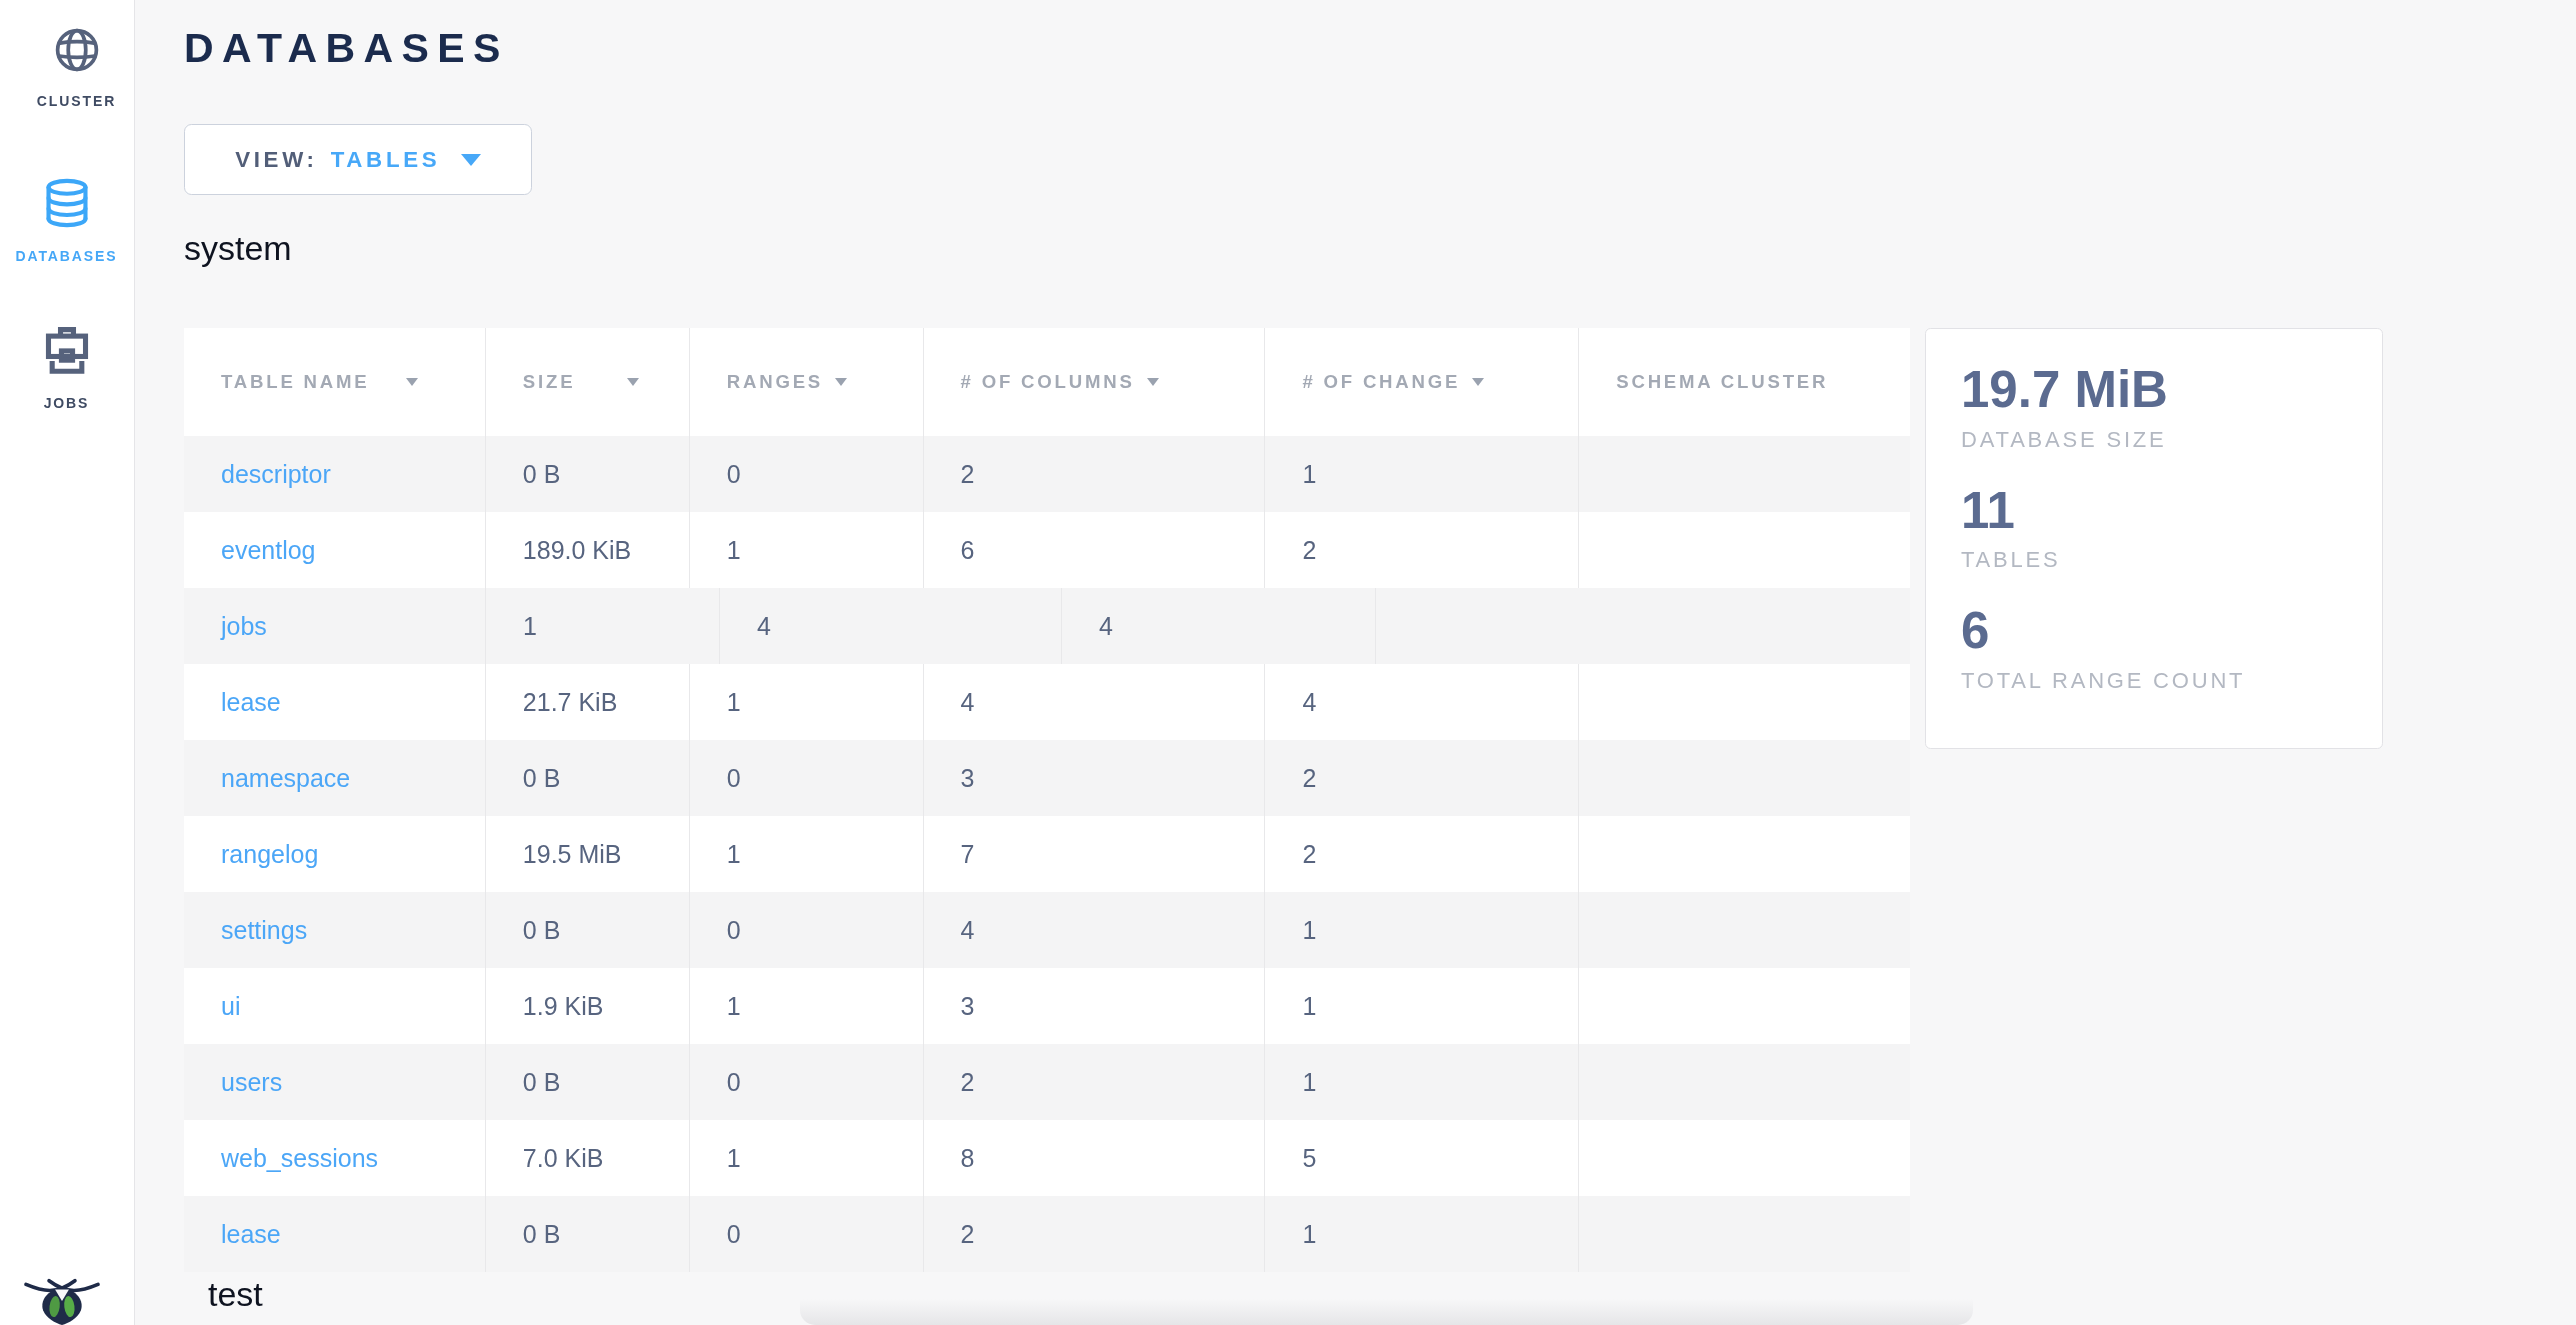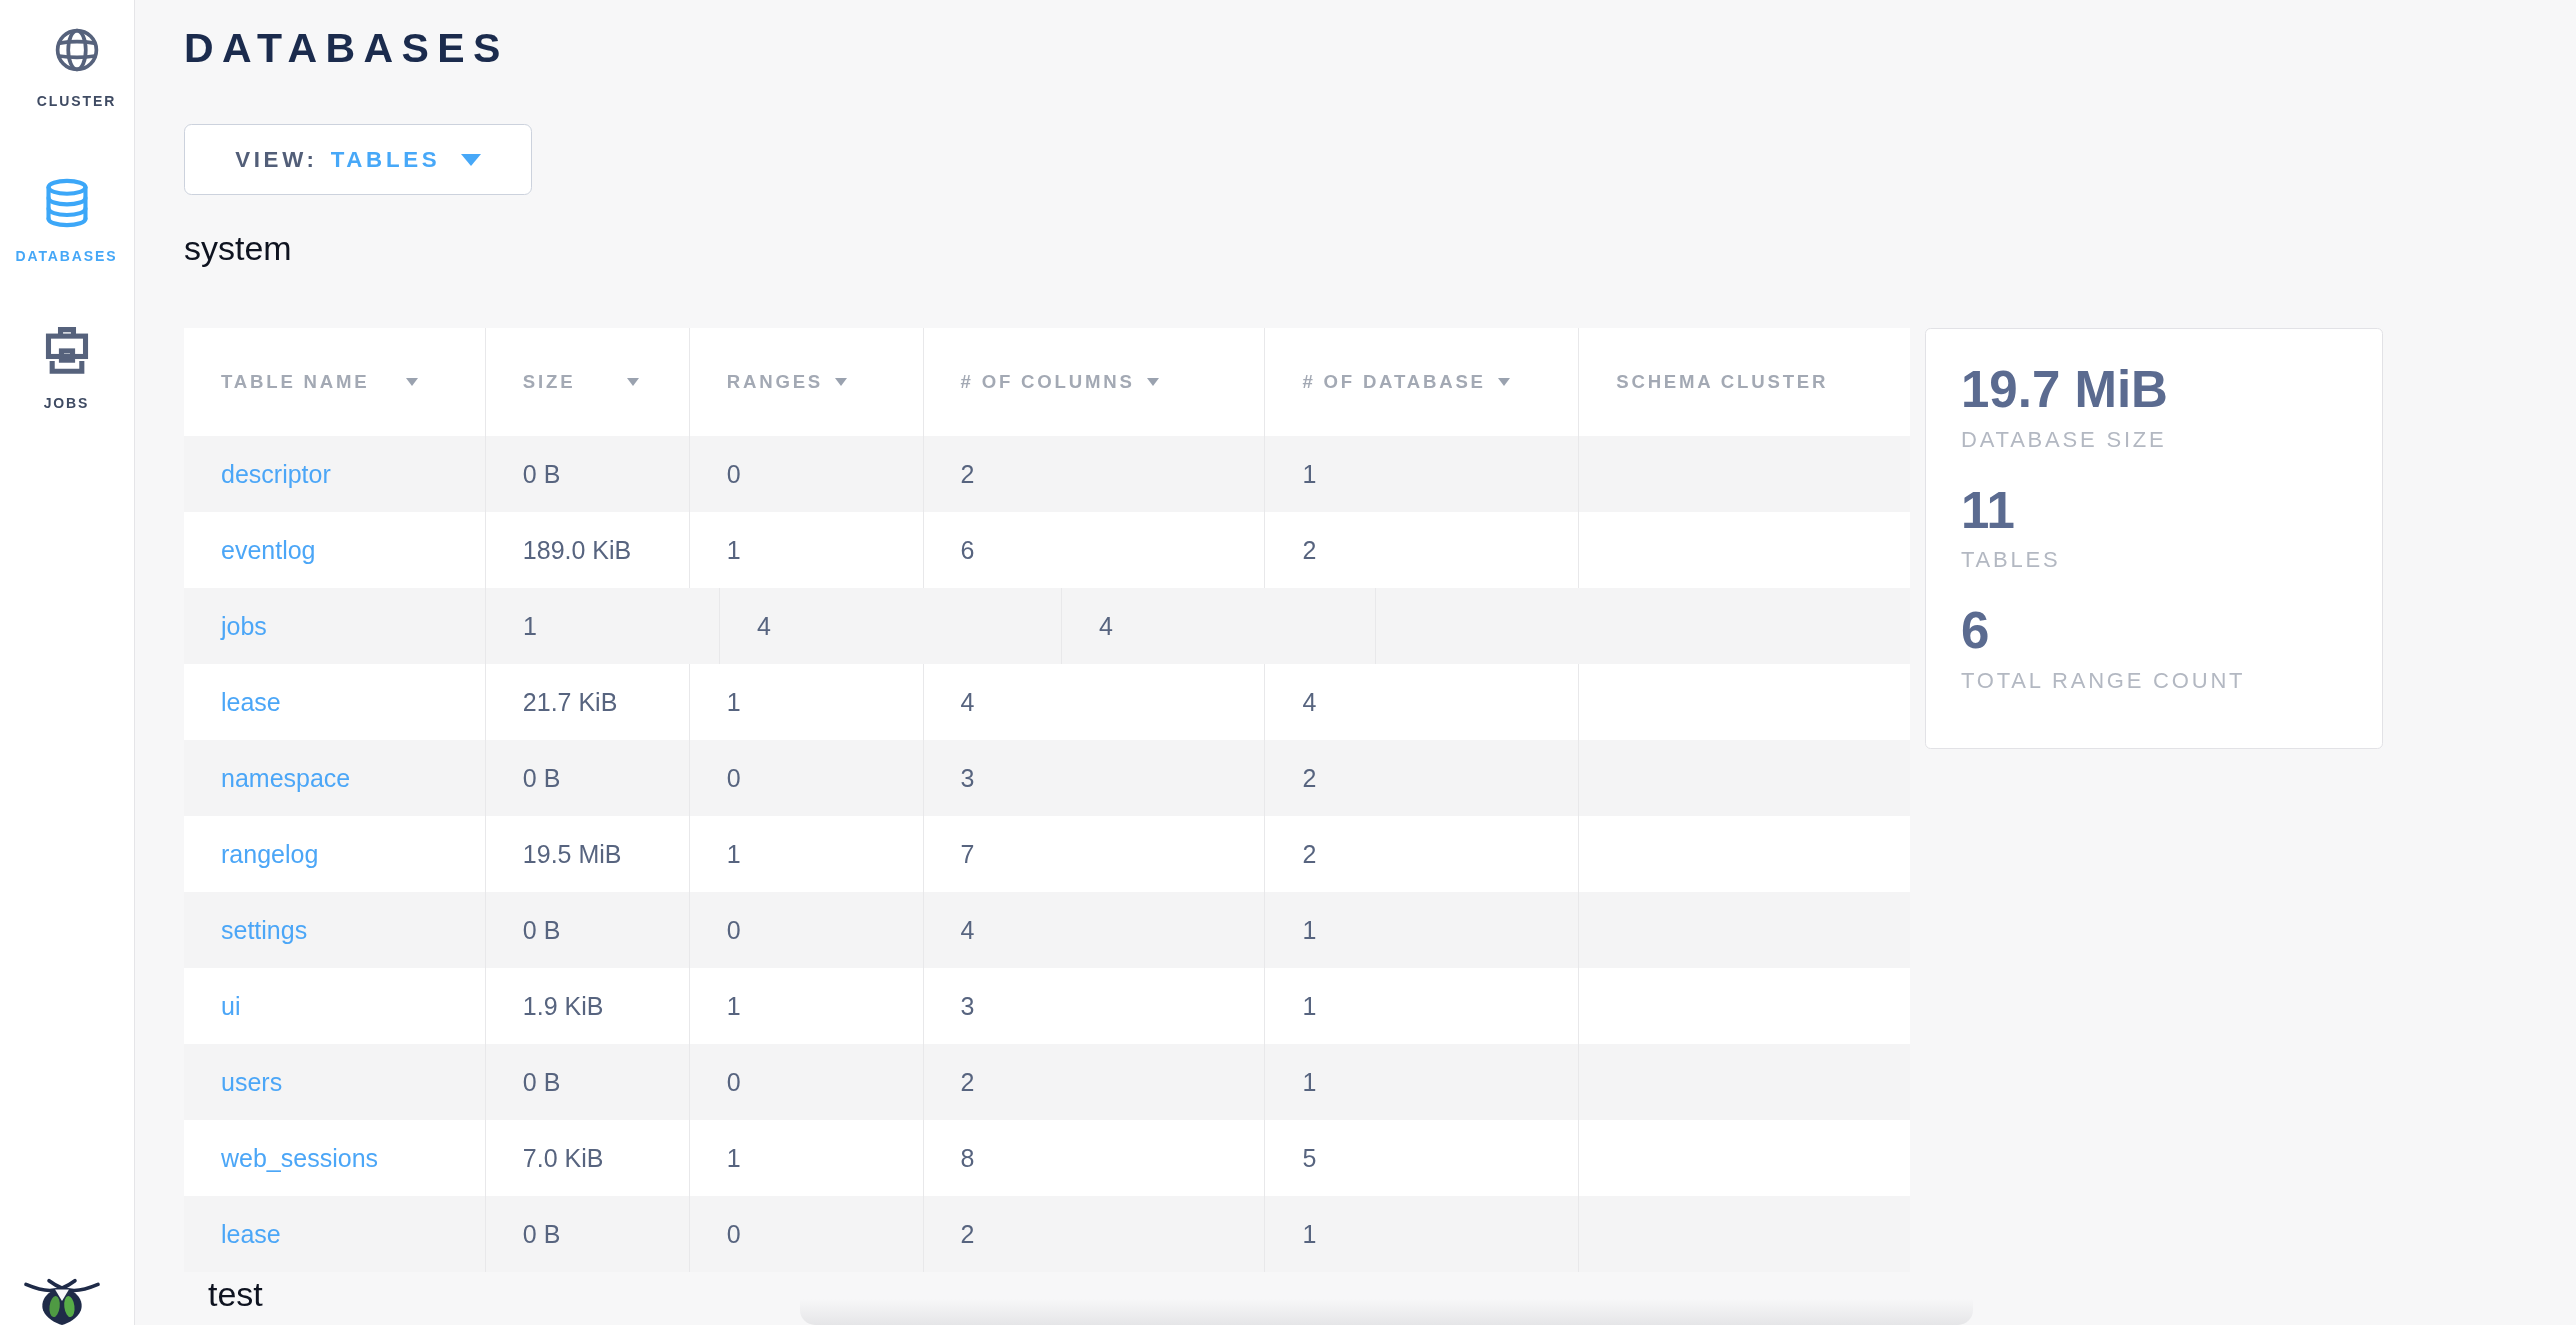--- a/index.html
+++ b/index.html
@@ -178,21 +178,21 @@
     </div>
     <div class="hcell c3">
       <span>RANGES</span>
       <span class="sort-caret"></span>
     </div>
     <div class="hcell c4">
       <span># OF COLUMNS</span>
       <span class="sort-caret"></span>
     </div>
     <div class="hcell c5">
-      <span># OF DATABASE</span>
+      <span># OF CHANGE</span>
       <span class="sort-caret"></span>
     </div>
     <div class="hcell c6">
       <span>SCHEMA CLUSTER</span>
     </div>
   </div>
 
   <div class="trow odd">
     <div class="cell c1">
         <a class="tlink">descriptor</a>

